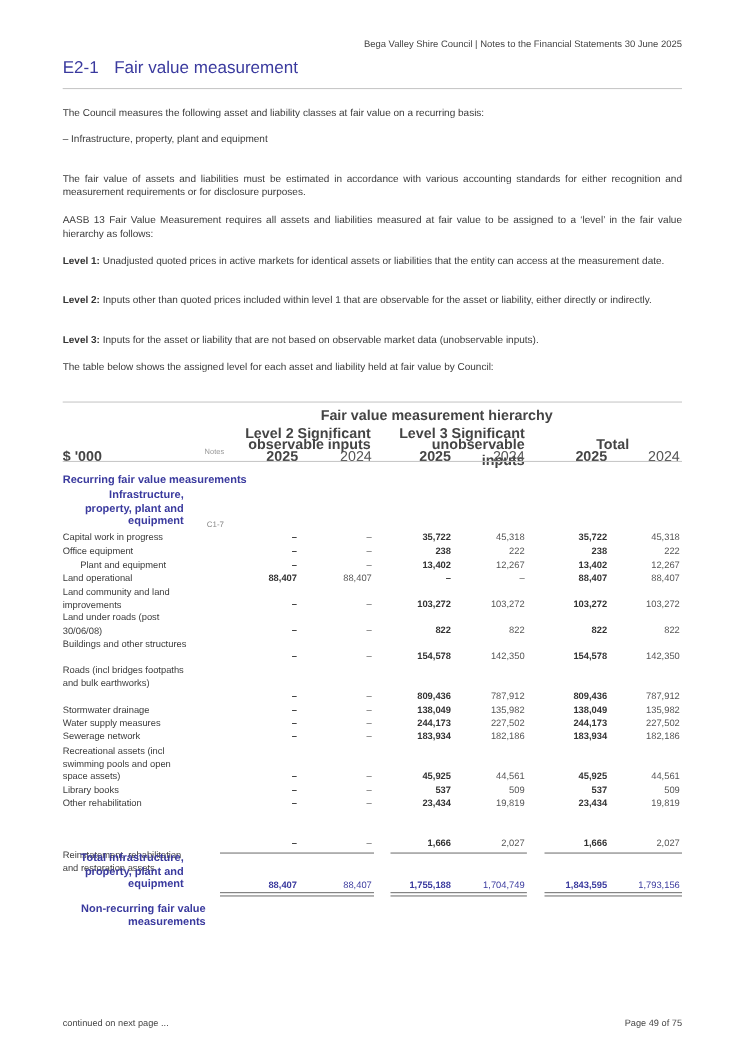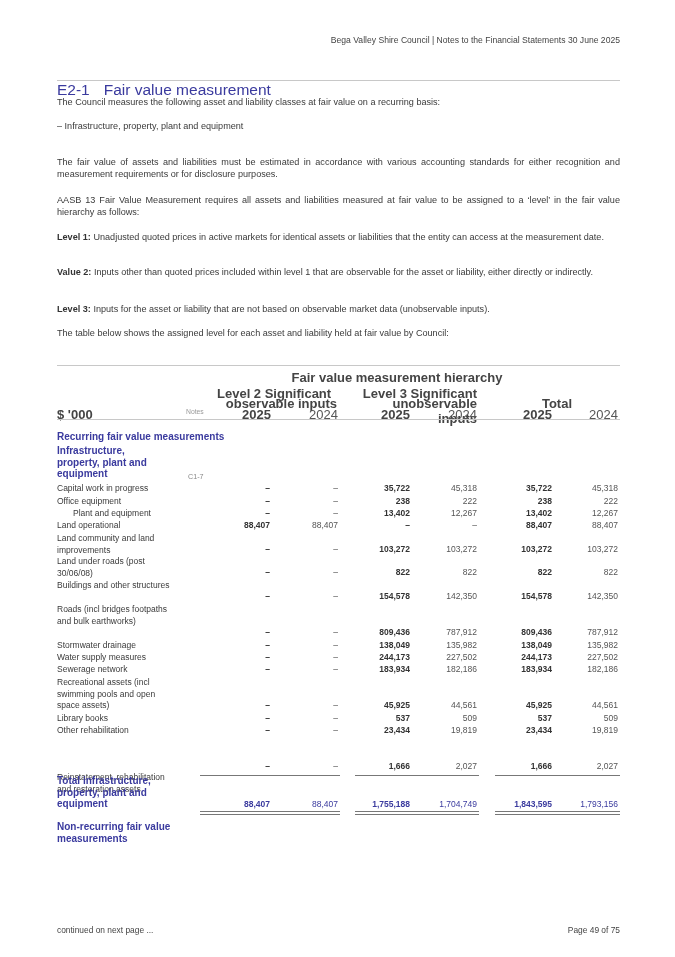--- a/index.html
+++ b/index.html
@@ -7,21 +7,21 @@
       width: 675px; height: 957px; position: relative; overflow: hidden;
       font-family: "Liberation Sans", sans-serif; color: #3a3a3a;
     }
     .page { position: absolute; left: 57px; top: 0; width: 563px; }
     .running-header {
       position: absolute; top: 35px; right: 0;
       font-size: 8.6px; color: #444;
     }
     .title {
       position: absolute; top: 53px; left: 0;
-      font-size: 15.5px; color: #3a3a9e; white-space: pre; margin-top: 28px;
+      font-size: 15.5px; color: #3a3a9e; white-space: pre;
     }
     .title .num { margin-right: 14px; }
     .title-rule {
       position: absolute; top: 80px; left: 0; width: 563px;
       border-top: 1.4px solid #c8c8c8;
     }
     .para {
       position: absolute; left: 0; width: 563px;
       font-size: 9.1px; line-height: 12.4px; color: #3a3a3a; margin: 0;
     }
@@ -29,21 +29,21 @@
     .para b { color: #333; }
 
     .tbl { position: absolute; left: 0; top: 365px; width: 563px; }
     .tbl-toprule { position: absolute; top: 0; left: 0; width: 563px; border-top: 1.2px solid #c8c8c8; }
     .hdr { position: absolute; font-size: 13px; color: #444; font-weight: bold; }
     .hdr-group { text-align: center; }
     .hdrrule { position: absolute; top: 54px; left: 0; width: 563px; border-top: 1.4px solid #c8c8c8; }
 
     .sec-head {
       position: absolute; left: 0; font-size: 10px; font-weight: bold;
-      color: #3a3a9e; line-height: 11.6px;
+      color: #3a3a9e; line-height: 11.6px; text-align: right;
     }
     .notes-ref { position: absolute; font-size: 7.2px; color: #888; }
     .row-label {
       position: absolute; left: 0; width: 150px;
       font-size: 8.5px; line-height: 11.6px; color: #3a3a3a;
     }
     .val { position: absolute; font-size: 8.5px; text-align: right; width: 70px; }
     .val.b { font-weight: bold; color: #333; }
     .val.n { font-weight: normal; color: #555; }
     .val.tot { color: #3a3a9e; }
@@ -60,29 +60,29 @@
   <div class="running-header">Bega Valley Shire Council | Notes to the Financial Statements 30 June 2025</div>
 
   <div class="title"><span class="num">E2-1</span><span>Fair value measurement</span></div>
   <div class="title-rule"></div>
 
   <p class="para" style="top:96px">The Council measures the following asset and liability classes at fair value on a recurring basis:</p>
   <p class="para" style="top:120px">– Infrastructure, property, plant and equipment</p>
   <p class="para justify" style="top:156px">The fair value of assets and liabilities must be estimated in accordance with various accounting standards for either recognition and measurement requirements or for disclosure purposes.</p>
   <p class="para justify" style="top:194px">AASB 13 Fair Value Measurement requires all assets and liabilities measured at fair value to be assigned to a ‘level’ in the fair value hierarchy as follows:</p>
   <p class="para justify" style="top:231px"><b>Level 1:</b><span> Unadjusted quoted prices in active markets for identical assets or liabilities that the entity can access at the measurement date.</span></p>
-  <p class="para justify" style="top:266px"><b>Value 2:</b><span> Inputs other than quoted prices included within level 1 that are observable for the asset or liability, either directly or indirectly.</span></p>
+  <p class="para justify" style="top:266px"><b>Level 2:</b><span> Inputs other than quoted prices included within level 1 that are observable for the asset or liability, either directly or indirectly.</span></p>
   <p class="para" style="top:303px"><b>Level 3:</b><span> Inputs for the asset or liability that are not based on observable market data (unobservable inputs).</span></p>
   <p class="para" style="top:327px">The table below shows the assigned level for each asset and liability held at fair value by Council:</p>
 
   <div class="tbl">
     <div class="tbl-toprule"></div>
     <div class="hdr hdr-group" style="top:5px;left:200px;width:280px;">Fair value measurement hierarchy</div>
 
-    <div class="hdr" style="top:21px;left:160px;width:120px;">Level 2 Significant</div>
+    <div class="hdr" style="top:21px;left:160px;width:120px;text-align:right;">Level 2 Significant</div>
     <div class="hdr" style="top:31px;left:160px;width:120px;text-align:right;">observable inputs</div>
     <div class="hdr" style="top:21px;left:300px;width:120px;text-align:right;">Level 3 Significant</div>
     <div class="hdr" style="top:31px;left:300px;width:120px;text-align:right;">unobservable inputs</div>
     <div class="hdr" style="top:31px;left:470px;width:60px;text-align:center;">Total</div>
 
     <div class="hdr" style="top:42px;left:0;">$ '000</div>
     <div class="hdr" style="top:43px;left:129px;font-weight:normal;font-size:6.8px;color:#999;">Notes</div>
 
     <div class="hdr" style="top:42px;left:174px;width:40px;text-align:right;">2025</div>
     <div class="hdr" style="top:42px;left:241px;width:40px;text-align:right;font-weight:normal;color:#555;">2024</div>

